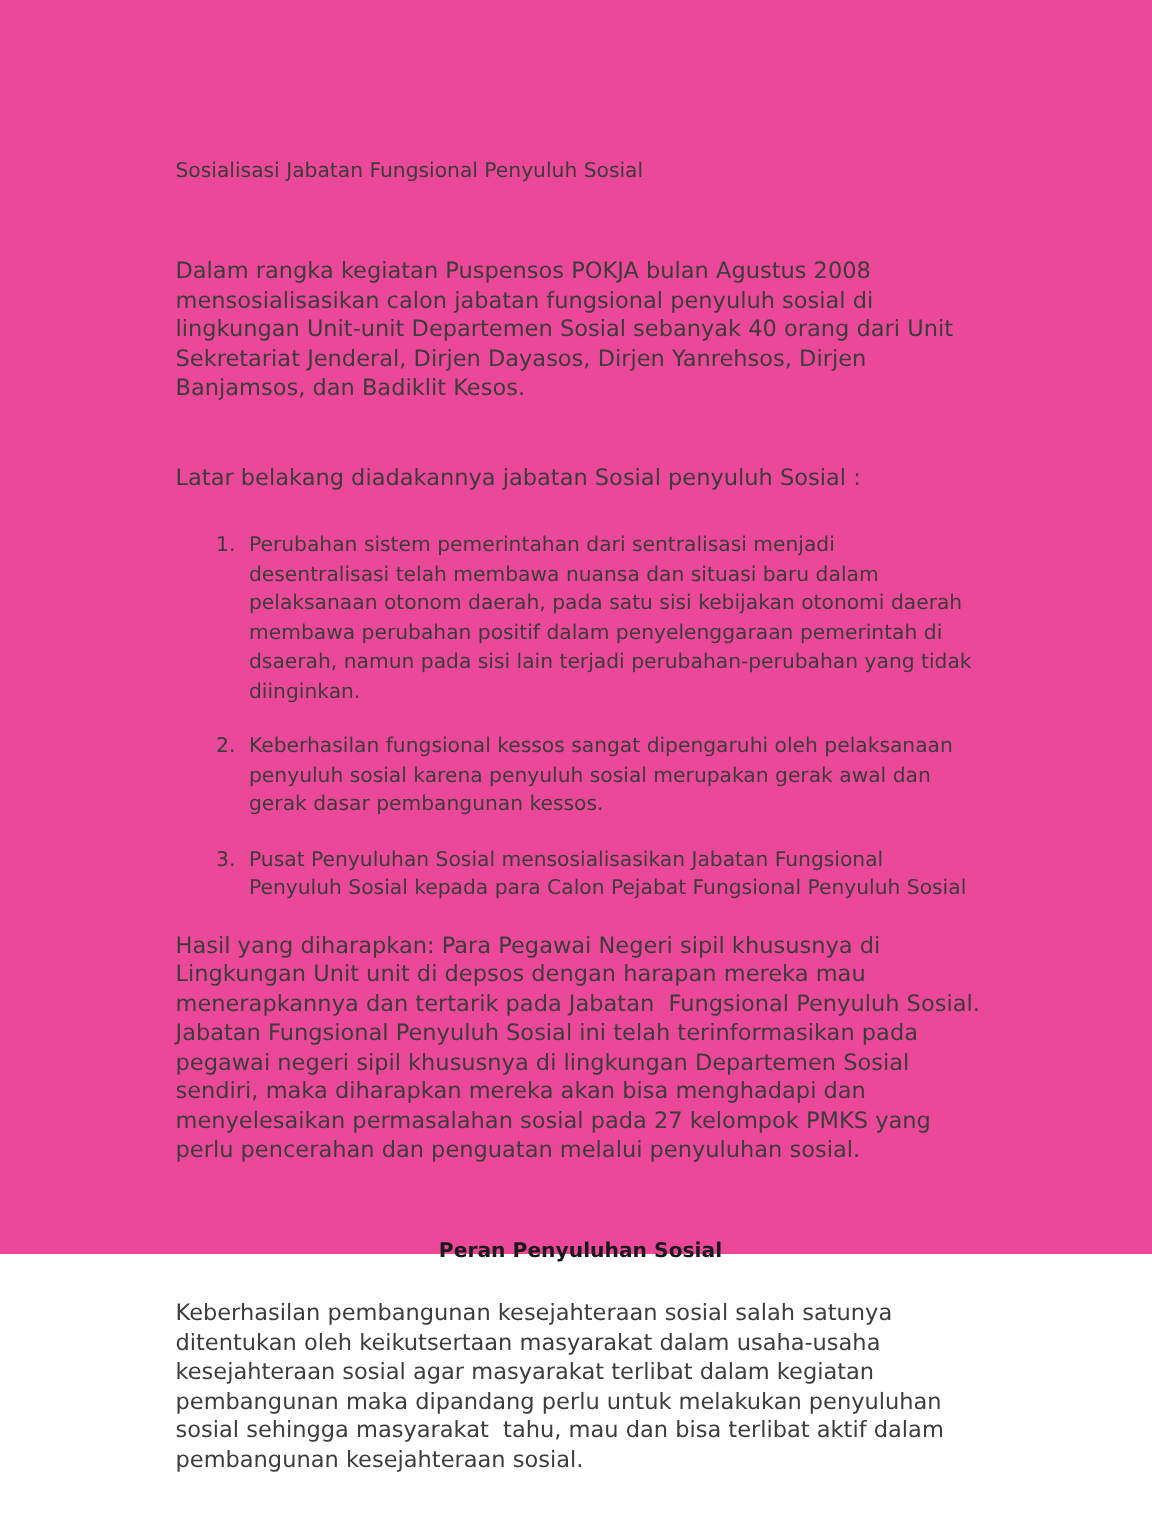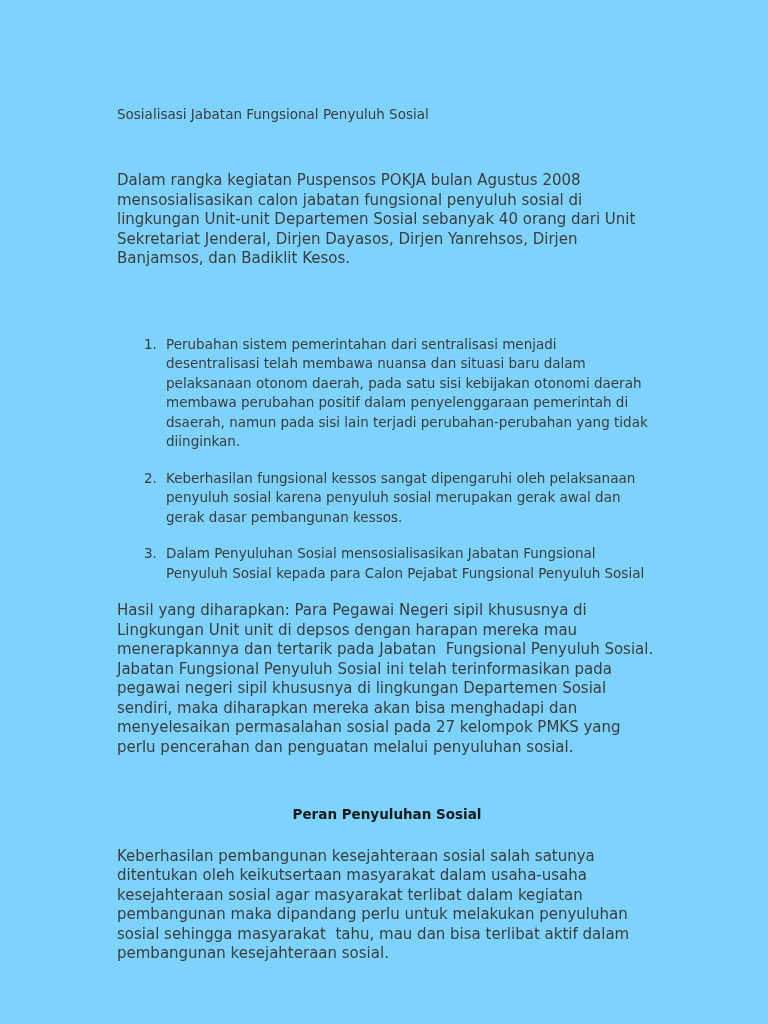--- a/index.html
+++ b/index.html
@@ -10,22 +10,22 @@
   body {
     width: 768px;
     height: 1024px;
     font-family: "DejaVu Sans", sans-serif;
     color: #3c3c3c;
     -webkit-font-smoothing: antialiased;
   }
   .page {
     position: relative;
     width: 768px;
-    height: 1024px;
-    background: #7dd3fc;
+    height: 836px;
+    background: #ec4899;
     box-sizing: border-box;
     text-decoration: underline;
   }
   .content {
     position: absolute;
     left: 117px;
     top: 105px;
     width: 540px;
   }
   .doc-title {
@@ -92,27 +92,28 @@
   <div class="content">
 
     <p class="doc-title">Sosialisasi Jabatan Fungsional Penyuluh Sosial</p>
 
     <div class="gap-lg"></div>
 
     <p class="para">Dalam rangka kegiatan Puspensos POKJA bulan Agustus 2008 mensosialisasikan calon jabatan fungsional penyuluh sosial di lingkungan Unit-unit Departemen Sosial sebanyak 40 orang dari Unit Sekretariat Jenderal, Dirjen Dayasos, Dirjen Yanrehsos, Dirjen Banjamsos, dan Badiklit Kesos.</p>
 
     <div class="gap-md"></div>
 
+    <p class="para">Latar belakang diadakannya jabatan Sosial penyuluh Sosial :</p>
 
     <div class="gap-sm"></div>
 
     <ol class="numlist">
       <li>Perubahan sistem pemerintahan dari sentralisasi menjadi desentralisasi telah membawa nuansa dan situasi baru dalam pelaksanaan otonom daerah, pada satu sisi kebijakan otonomi daerah membawa perubahan positif dalam penyelenggaraan pemerintah di dsaerah, namun pada sisi lain terjadi perubahan-perubahan yang tidak diinginkan.</li>
       <li>Keberhasilan fungsional kessos sangat dipengaruhi oleh pelaksanaan penyuluh sosial karena penyuluh sosial merupakan gerak awal dan gerak dasar pembangunan kessos.</li>
-      <li>Dalam Penyuluhan Sosial mensosialisasikan Jabatan Fungsional Penyuluh Sosial kepada para Calon Pejabat Fungsional Penyuluh Sosial</li>
+      <li>Pusat Penyuluhan Sosial mensosialisasikan Jabatan Fungsional Penyuluh Sosial kepada para Calon Pejabat Fungsional Penyuluh Sosial</li>
     </ol>
 
     <div class="gap-xs"></div>
 
     <p class="para">Hasil yang diharapkan: Para Pegawai Negeri sipil khususnya di Lingkungan Unit unit di depsos dengan harapan mereka mau menerapkannya dan tertarik pada Jabatan  Fungsional Penyuluh Sosial. Jabatan Fungsional Penyuluh Sosial ini telah terinformasikan pada pegawai negeri sipil khususnya di lingkungan Departemen Sosial sendiri, maka diharapkan mereka akan bisa menghadapi dan menyelesaikan permasalahan sosial pada 27 kelompok PMKS yang perlu pencerahan dan penguatan melalui penyuluhan sosial.</p>
 
     <div class="gap-heading"></div>
 
     <p class="section-heading">Peran Penyuluhan Sosial</p>
 

